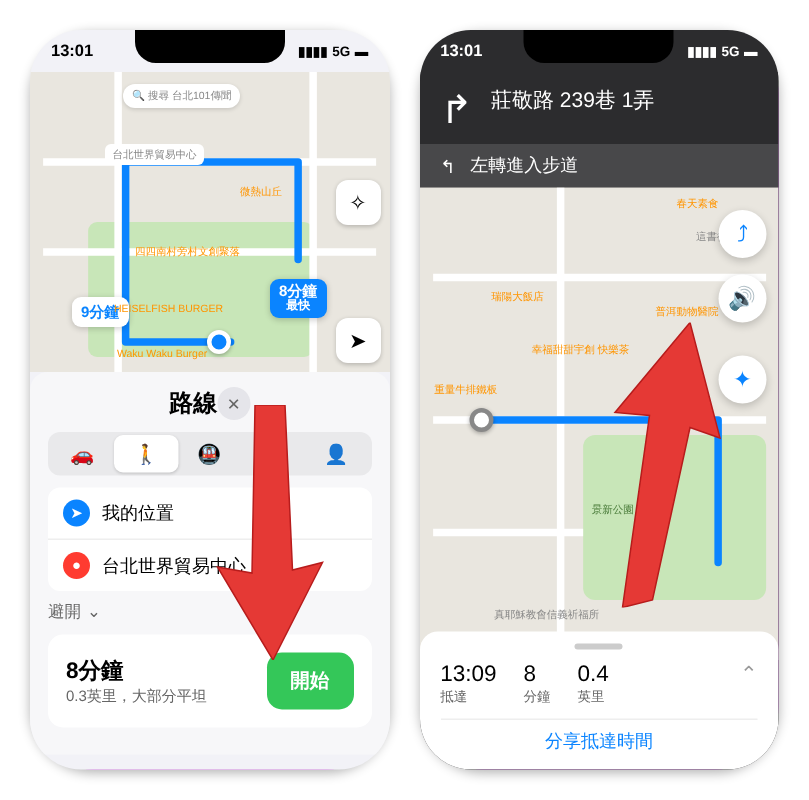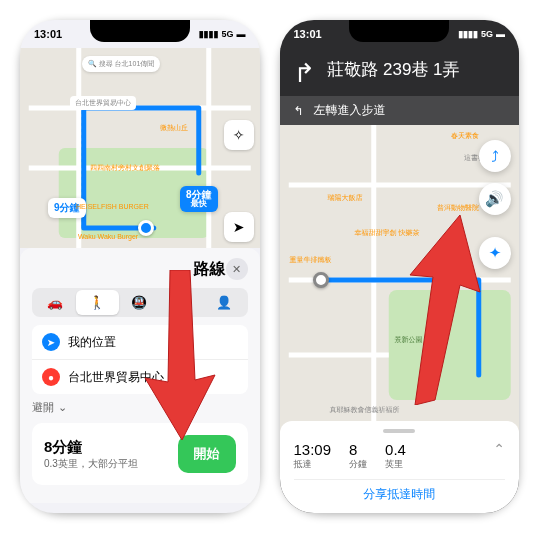--- a/index.html
+++ b/index.html
@@ -19,39 +19,39 @@
 .road{stroke:#fff;stroke-width:5;fill:none;}
 .route-line{stroke:#0a84ff;stroke-width:5;fill:none;stroke-linecap:round;stroke-linejoin:round;}
 .route-dashed{stroke:#0a84ff;stroke-width:4;fill:none;stroke-dasharray:3 3;}
 .map-pin{position:absolute;width:16px;height:16px;background:#0a84ff;border:3px solid #fff;border-radius:50%;box-shadow:0 1px 3px rgba(0,0,0,0.3);}
 .time-badge{position:absolute;background:#fff;border-radius:6px;padding:3px 6px;font-size:10px;font-weight:600;box-shadow:0 1px 4px rgba(0,0,0,0.2);}
 .time-badge.blue{background:#0a84ff;color:#fff;text-align:center;line-height:1.1;}
 .poi{position:absolute;font-size:7px;color:#888;white-space:nowrap;}
 .poi.orange{color:#ff9500;}
 .map-btn{position:absolute;width:30px;height:30px;background:#fff;border-radius:8px;display:flex;align-items:center;justify-content:center;box-shadow:0 1px 3px rgba(0,0,0,0.2);font-size:14px;}
 .sheet{background:#f7f7f9;border-radius:12px 12px 0 0;padding:10px 12px;}
-.sheet-header{display:flex;justify-content:flex-end;align-items:center;margin-bottom:8px;}
+.sheet-header{display:flex;justify-content:center;align-items:center;margin-bottom:8px;}
 .sheet-title{font-size:16px;font-weight:700;}
 .close-btn{width:22px;height:22px;background:#e5e5ea;border-radius:50%;display:flex;align-items:center;justify-content:center;font-size:11px;color:#666;}
 .mode-bar{display:flex;background:#e9e9eb;border-radius:8px;padding:2px;margin-bottom:8px;}
 .mode-item{flex:1;text-align:center;padding:5px 0;font-size:13px;border-radius:6px;}
 .mode-item.active{background:#fff;box-shadow:0 1px 2px rgba(0,0,0,0.15);}
 .loc-box{background:#fff;border-radius:8px;margin-bottom:6px;}
 .loc-row{display:flex;align-items:center;padding:8px 10px;gap:8px;font-size:12px;}
 .loc-row+.loc-row{border-top:1px solid #eee;}
 .loc-icon{width:18px;height:18px;border-radius:50%;display:flex;align-items:center;justify-content:center;font-size:10px;color:#fff;flex-shrink:0;}
 .avoid-row{display:flex;align-items:center;gap:4px;font-size:11px;color:#666;margin-bottom:8px;}
 .route-card{background:#fff;border-radius:10px;padding:12px;display:flex;justify-content:space-between;align-items:center;margin-bottom:8px;}
 .route-info .rt{font-size:15px;font-weight:700;}
 .route-info .rd{font-size:10px;color:#666;}
 .go-btn{background:#34c759;color:#fff;font-weight:600;font-size:13px;padding:10px 16px;border-radius:10px;}
 .nav-banner{background:#2c2c2e;color:#fff;padding:10px 14px;display:flex;gap:12px;align-items:flex-start;}
 .nav-arrow{font-size:26px;line-height:1;padding-top:2px;}
 .nav-dist{font-size:20px;font-weight:700;}
-.nav-street{font-size:17px;}
+.nav-street{font-size:14px;}
 .nav-sub{background:#48484a;color:#fff;padding:6px 14px;display:flex;gap:10px;align-items:center;font-size:12px;}
 .bottom-bar{position:absolute;bottom:0;left:0;right:0;background:#fff;border-radius:12px 12px 0 0;padding:8px 14px 10px;}
 .grab{width:32px;height:4px;background:#ccc;border-radius:2px;margin:0 auto 8px;}
 .stats-row{display:flex;gap:18px;align-items:flex-start;margin-bottom:8px;}
 .stat .sv{font-size:15px;font-weight:400;}
 .stat .sl{font-size:9px;color:#666;}
 .share-row{text-align:center;color:#0a84ff;font-size:12px;padding-top:6px;border-top:1px solid #eee;}
 .red-arrow{position:absolute;z-index:90;pointer-events:none;}
 .float-btn{position:absolute;width:32px;height:32px;background:#fff;border-radius:50%;display:flex;align-items:center;justify-content:center;box-shadow:0 2px 6px rgba(0,0,0,0.2);font-size:15px;color:#0a84ff;}
 </style>

